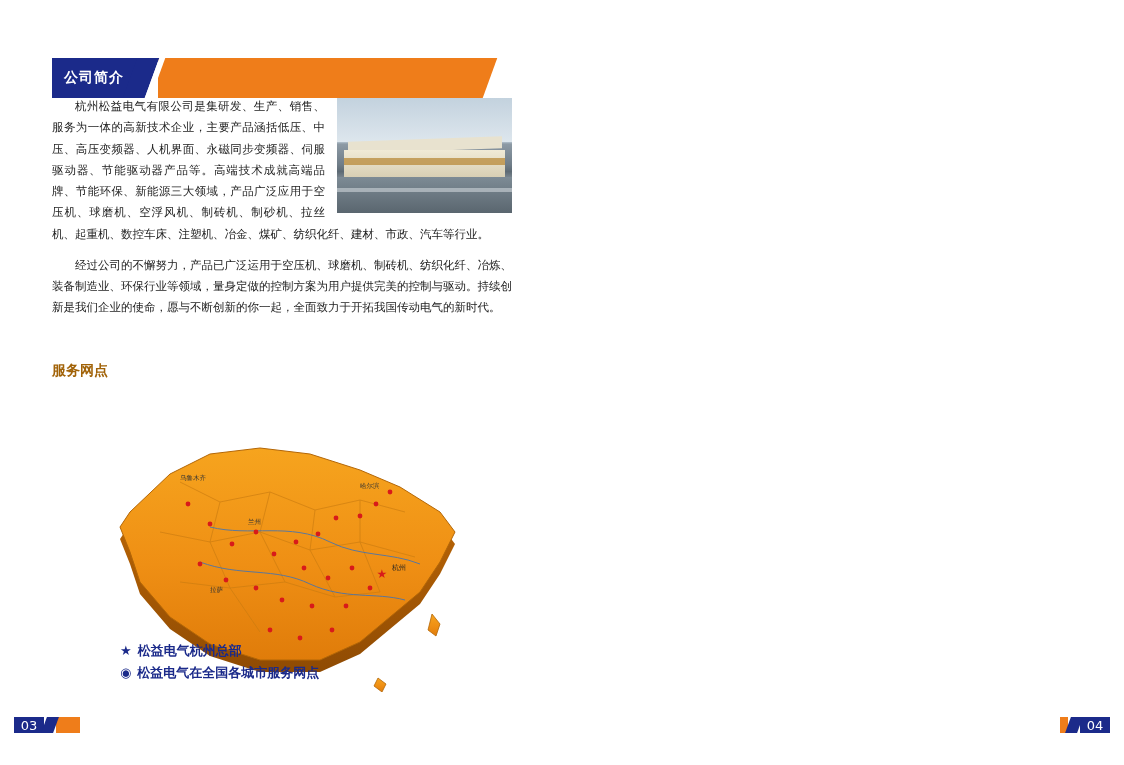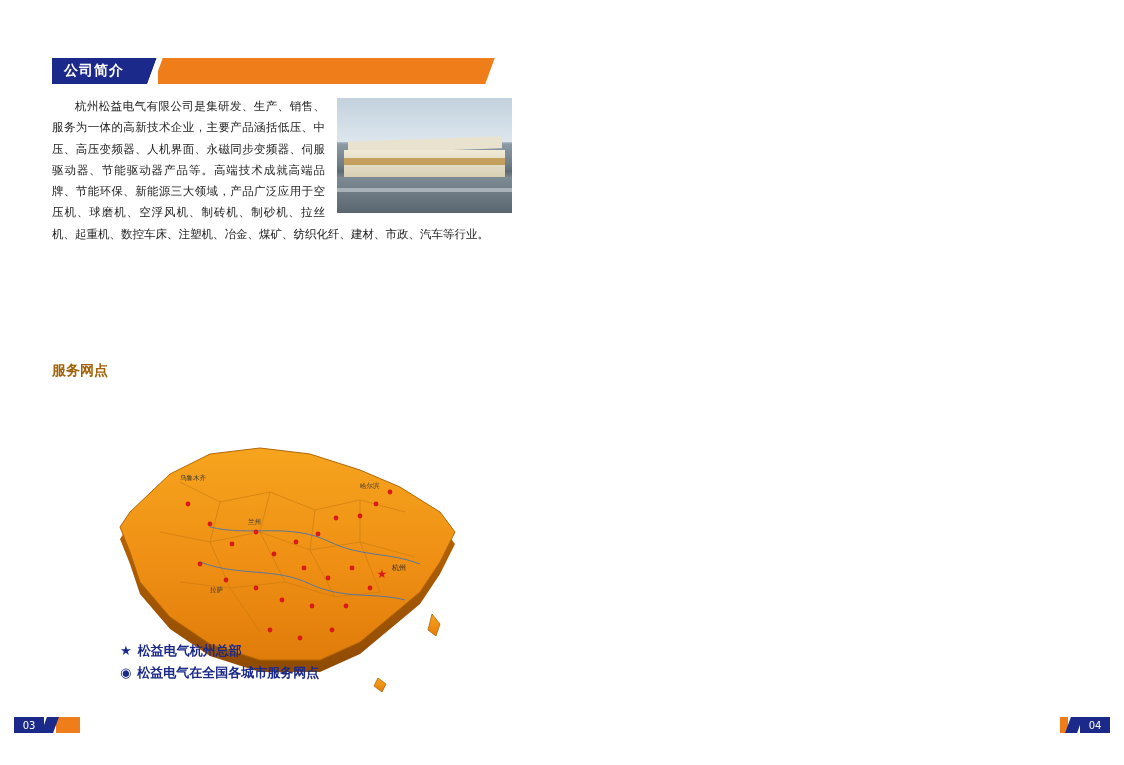--- a/index.html
+++ b/index.html
@@ -9,21 +9,21 @@
     font-family:"DejaVu Sans","Liberation Sans",sans-serif;
     overflow:hidden;
     position:relative;
   }
   .page{position:absolute;top:0;bottom:0;}
   .left-page{left:0;width:562px;}
   .right-page{left:562px;width:562px;}
 
   
   .section-header{
-    position:absolute;height:26px;display:flex;align-items:stretch;
+    position:absolute;height:40px;display:flex;align-items:stretch;
   }
   .hdr-blue{
     background:#1b2a8a;color:#fff;font-size:14px;font-weight:bold;
     display:flex;align-items:center;padding:0 14px 0 12px;letter-spacing:1px;
     position:relative;
   }
   .hdr-skew{
     width:22px;background:#1b2a8a;transform:skewX(-20deg);margin-left:-8px;
   }
   .hdr-orange{
@@ -66,21 +66,21 @@
   .map-area{position:absolute;left:60px;top:392px;width:450px;height:300px;}
   .legend{position:absolute;left:120px;top:640px;font-size:13px;color:#1b2a8a;font-weight:bold;line-height:22px;}
   .legend div{display:flex;align-items:center;}
   .legend .mk{margin-right:6px;font-size:13px;}
 
   
   .footer-bar{position:absolute;bottom:32px;height:16px;}
   .fb-left{left:14px;width:66px;}
   .fb-right{right:14px;width:50px;}
   .fb-inner{display:flex;height:16px;align-items:stretch;}
-  .fb-blue{background:#1b2a8a;color:#fff;font-size:10px;display:flex;align-items:center;justify-content:center;width:30px;}
+  .fb-blue{background:#1b2a8a;color:#fff;font-size:13px;display:flex;align-items:center;justify-content:center;width:30px;}
   .fb-orange{background:#ef7d1a;flex:1;}
   .fb-skew{width:12px;transform:skewX(-20deg);}
 </style>
 </head>
 <body>
 
 <div class="page left-page">
 
   <div class="section-header" id="left-header">
     <div class="hdr-blue">公司简介</div>
@@ -93,20 +93,21 @@
   <div class="intro-wrap">
     <div class="factory-photo">
       <div class="sky"></div>
       <div class="roof"></div>
       <div class="bldg"></div>
       <div class="bldg2"></div>
       <div class="ground"></div>
       <div class="road"></div>
     </div>
     <p class="intro-p">杭州松益电气有限公司是集研发、生产、销售、服务为一体的高新技术企业，主要产品涵括低压、中压、高压变频器、人机界面、永磁同步变频器、伺服驱动器、节能驱动器产品等。高端技术成就高端品牌、节能环保、新能源三大领域，产品广泛应用于空压机、球磨机、空浮风机、制砖机、制砂机、拉丝机、起重机、数控车床、注塑机、冶金、煤矿、纺织化纤、建材、市政、汽车等行业。</p>
+    <p class="intro-p">经过公司的不懈努力，产品已广泛运用于空压机、球磨机、制砖机、纺织化纤、冶炼、装备制造业、环保行业等领域，量身定做的控制方案为用户提供完美的控制与驱动。持续创新是我们企业的使命，愿与不断创新的你一起，全面致力于开拓我国传动电气的新时代。</p>
   </div>
 
   <div class="svc-title">服务网点</div>
 
   <div class="map-area">
     <svg width="450" height="300" viewBox="0 0 450 300">
       <defs>
         <linearGradient id="mapgrad" x1="0" y1="0" x2="0" y2="1">
           <stop offset="0%" stop-color="#f6a41e"></stop>
           <stop offset="55%" stop-color="#ef8f14"></stop>

